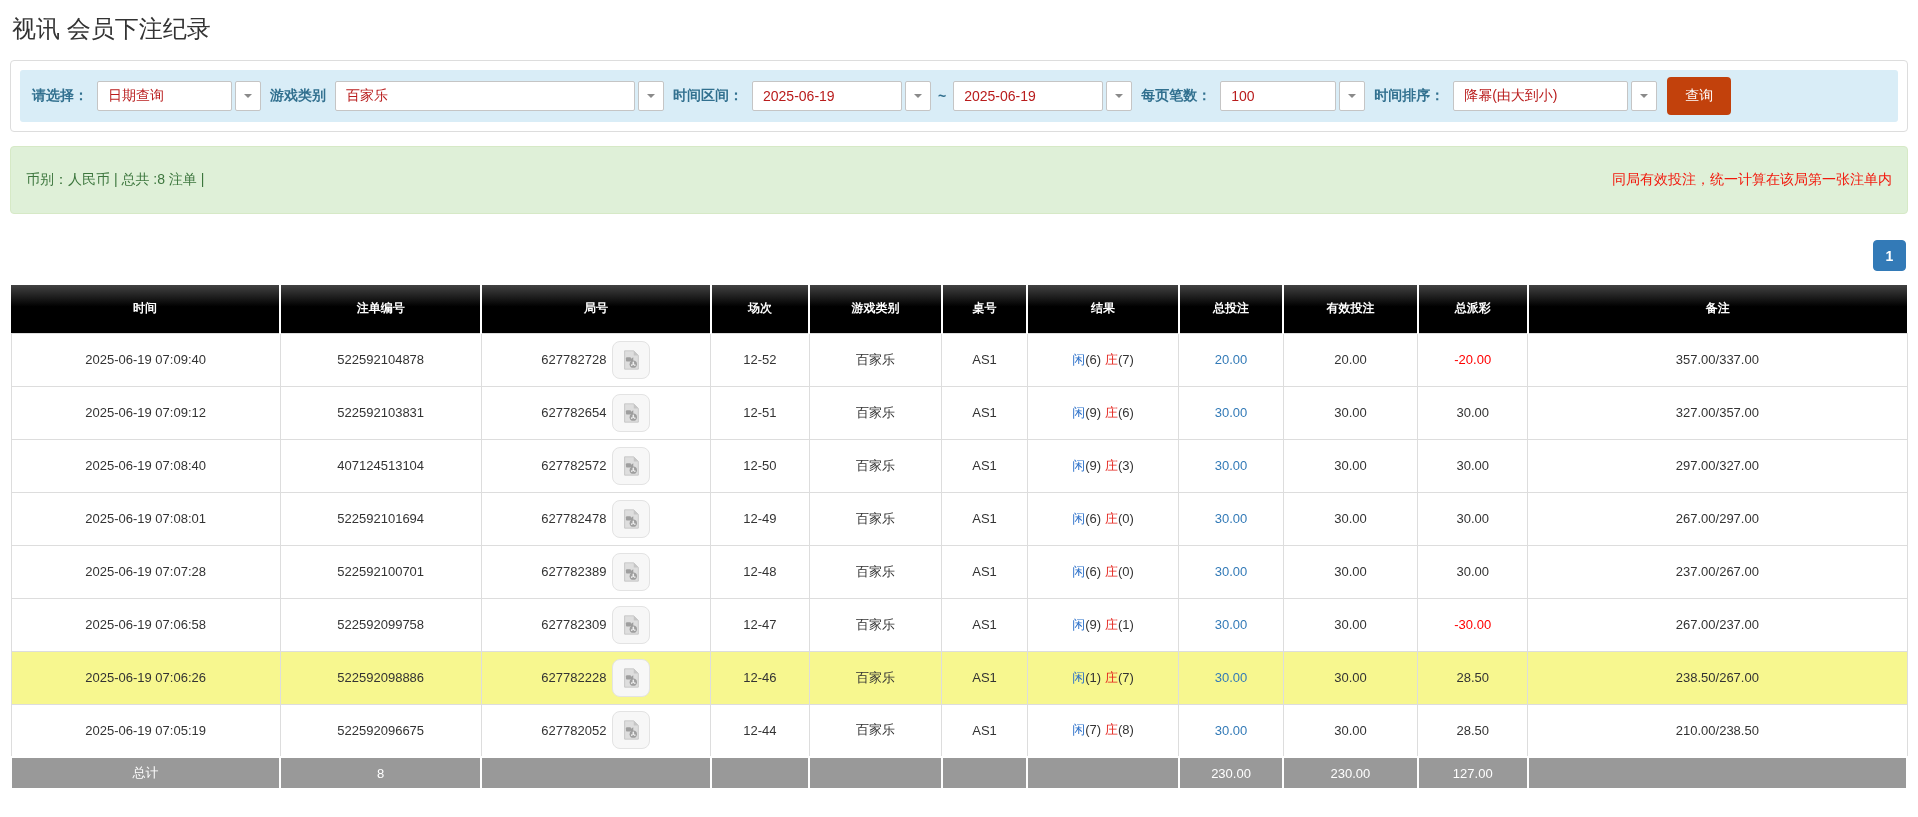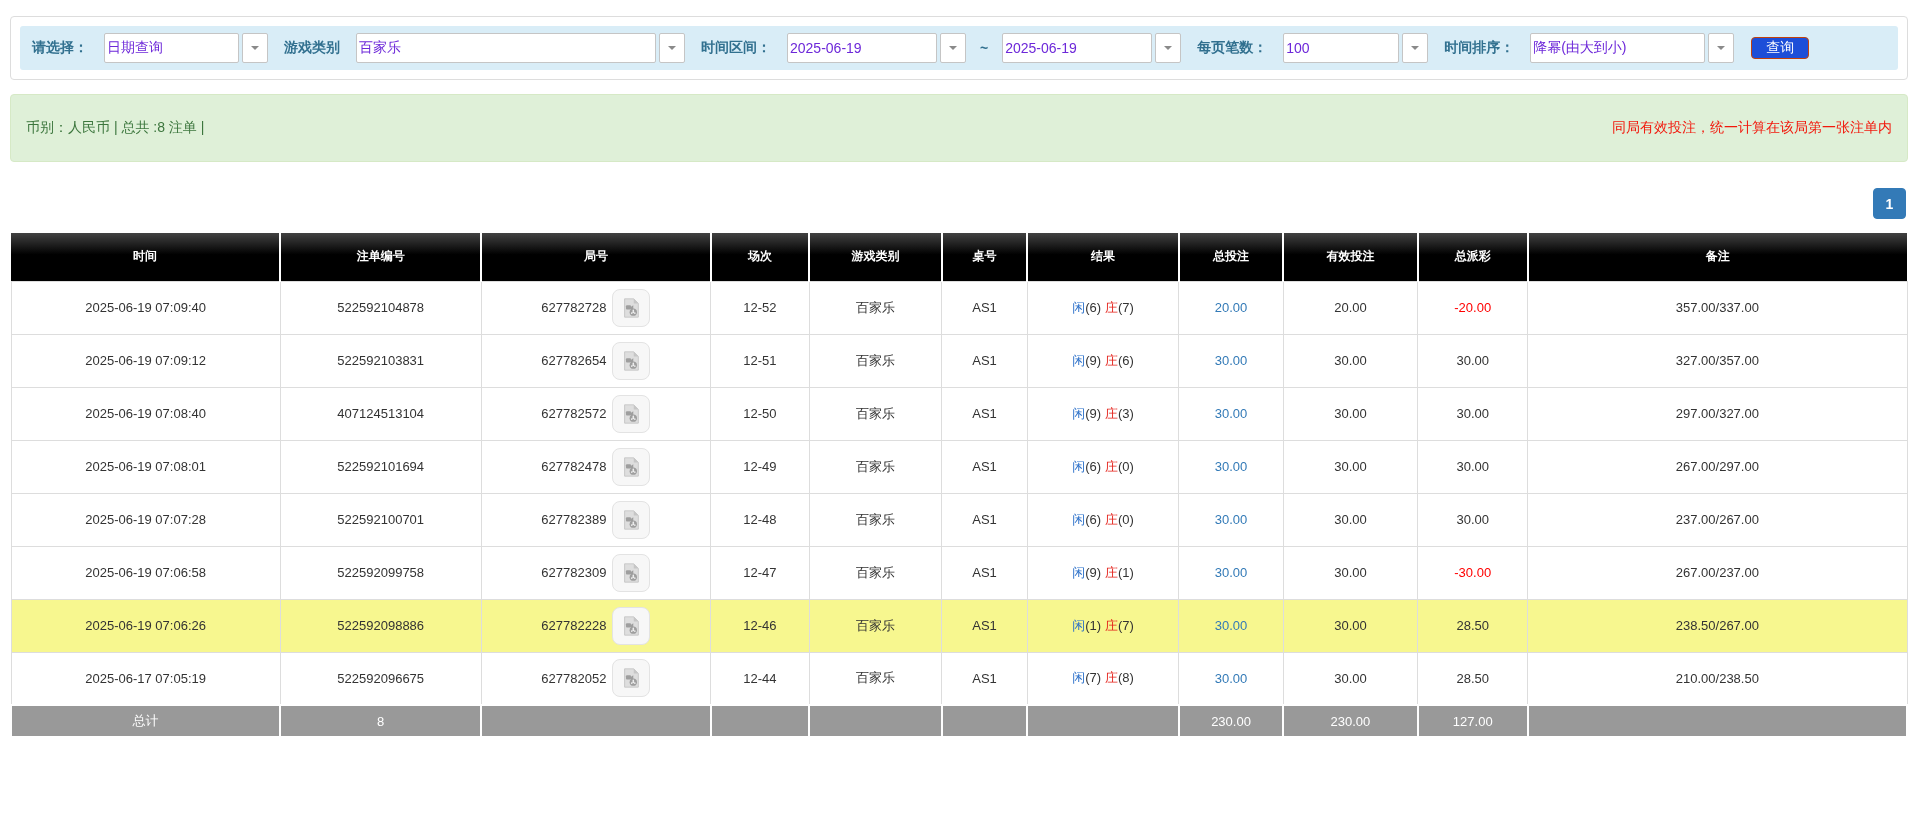--- a/index.html
+++ b/index.html
@@ -16,41 +16,41 @@
     margin:14px 0 0 2px; line-height:30px;
   }
 
   
   .filter-panel {
     margin-top:16px; border:1px solid #ddd; border-radius:4px;
     padding:9px; background:#fff;
   }
   .filter-bar {
     background:#d9edf7; border-radius:3px; padding:7px 10px;
-    display:flex; align-items:center; gap:14px; font-size:14px;
+    display:flex; align-items:center; gap:7px; font-size:14px;
   }
   .flabel { color:#31708f; font-weight:bold; white-space:nowrap; padding:0 2px; }
   .combo { display:flex; gap:3px; height:30px; }
   .combo-text {
     background:#fff; border:1px solid #c5c5c5; border-radius:2px;
-    padding:0 2px; display:flex; align-items:center;
-    font-size:14px; color:#6d28d9; white-space:nowrap; cursor:default;
+    padding:0 10px; display:flex; align-items:center;
+    font-size:14px; color:#b91c1c; white-space:nowrap; cursor:default;
   }
   .combo-arrow {
     width:26px; background:#fff; border:1px solid #c5c5c5; border-radius:2px;
     display:flex; align-items:center; justify-content:center; cursor:pointer;
   }
   .arrow-glyph {
     width:0; height:0; border:4px solid transparent;
     border-top-color:#8a8a8a; margin-top:4px;
   }
   .tilde { color:#31708f; font-weight:bold; }
   .search-btn {
-    background:#1d4ed8; border:1px solid #c2410c; color:#fff;
-    height:22px; padding:0 14px; border-radius:4px; font-size:14px;
+    background:#c2410c; border:4px solid #c2410c; color:#fff;
+    height:38px; padding:0 14px; border-radius:4px; font-size:14px;
     cursor:pointer; margin-left:3px;
     font-family:"Liberation Sans","DejaVu Sans",sans-serif;
   }
 
   
   .info-bar {
     margin-top:14px; background:#dff0d8; border:1px solid #d6e9c6;
     border-radius:4px; padding:24px 15px; font-size:14px;
     display:flex; justify-content:space-between; align-items:center;
   }
@@ -95,20 +95,21 @@
   .records tfoot td {
     background:#999; color:#fff; border:2px solid #fff;
     height:32px; text-align:center; font-size:13px;
   }
 </style>
 </head>
 <body>
 
 <div class="page">
 
+  <div class="page-title">视讯 会员下注纪录</div>
 
   <div class="filter-panel">
     <div class="filter-bar">
       <span class="flabel">请选择：</span>
       <div class="combo">
         <div class="combo-text" style="width:135px">日期查询</div>
         <div class="combo-arrow">
             <span class="arrow-glyph"></span>
           </div>
       </div>
@@ -448,21 +449,21 @@
       <a class="bet-link">30.00</a>
     </td>
     <td>30.00</td>
     <td>
       <span class="payout-val">28.50</span>
     </td>
     <td>238.50/267.00</td>
   </tr>
 
   <tr>
-    <td>2025-06-17 07:05:19</td>
+    <td>2025-06-19 07:05:19</td>
     <td>522592096675</td>
     <td>
       <span class="round-wrap">
         <span>627782052</span>
         <button class="video-btn">
           <svg width="22" height="22" viewBox="0 0 24 24">
             <path d="M5 2h10l5 5v15H5z" fill="#dedede" stroke="#c6c6c6" stroke-width="1"></path>
             <path d="M15 2l5 5h-5z" fill="#c6c6c6"></path>
             <rect x="6.5" y="9" width="5.5" height="4.5" rx="1" fill="#9e9e9e"></rect>
             <path d="M12 10.5l2.5-1.5v6l-2.5-1.5z" fill="#9e9e9e"></path>

